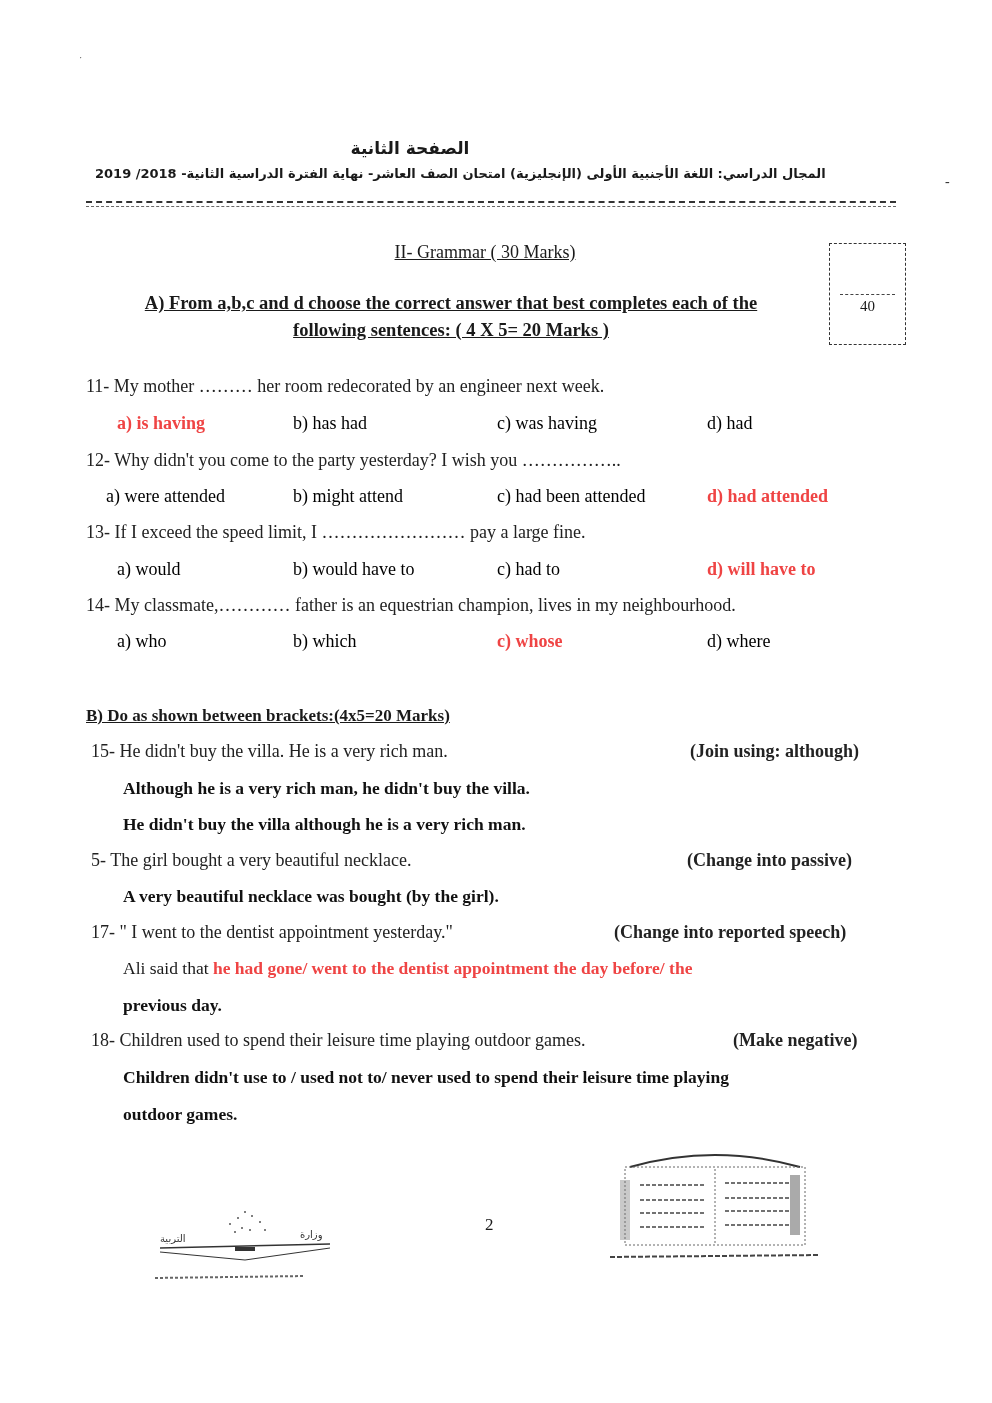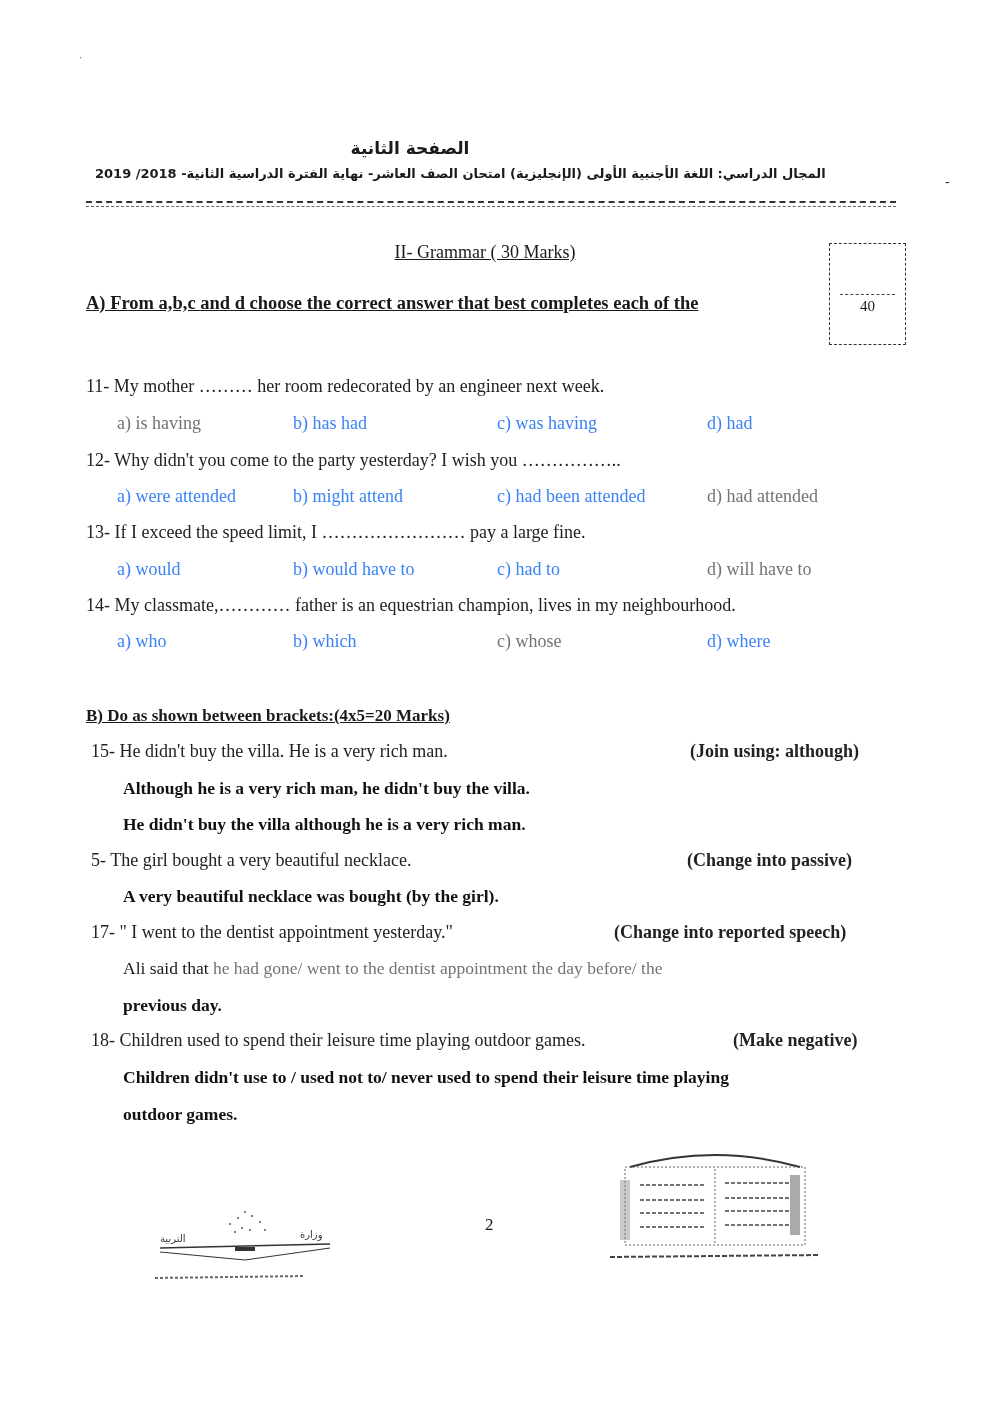--- a/index.html
+++ b/index.html
@@ -33,25 +33,25 @@
     }
     .marks-box .frac-line {
       position: absolute; left: 10px; right: 10px; top: 50px; border-top: 1px dashed #444;
     }
     .marks-box .total {
       position: absolute; left: 0; right: 0; top: 54px; text-align: center; font-size: 15px;
     }
     .instr-a {
       left: 86px; top: 290px; width: 730px;
       font-size: 18.5px; font-weight: bold; text-decoration: underline;
-      white-space: normal; line-height: 27px;
+      white-space: normal; line-height: 27px; text-align: center;
     }
     .q { font-size: 18px; color: #222; }
-    .opt { font-size: 18px; color: #3b82f6; }
-    .bold { font-weight: normal; color: #737373; }
+    .opt { font-size: 18px; color: #000000; }
+    .bold { font-weight: bold; color: #ef4444; }
     .instr-b {
       left: 86px; top: 706px; font-size: 17px; font-weight: bold; text-decoration: underline;
     }
     .bracket { font-size: 18px; font-weight: bold; color: #222; }
     .ans { font-size: 17.5px; font-weight: bold; color: #111; }
     .page-num { left: 485px; top: 1215px; font-size: 17px; }
 
     .stamp-left { left: 150px; top: 1200px; width: 190px; height: 90px; }
     .stamp-right { left: 605px; top: 1145px; width: 220px; height: 125px; }
   </style>
@@ -67,30 +67,31 @@
 <div class="abs rule2"></div>
 
 <div class="abs section-title">II- Grammar ( 30 Marks)</div>
 <div class="abs marks-box">
   <div class="frac-line"></div>
   <div class="total">40</div>
 </div>
 
 <div class="abs instr-a">
   <span>A) From a,b,c and d choose the correct answer that best completes each of the</span><br>
+  <span>following sentences: ( 4 X 5= 20 Marks )</span>
 </div>
 
 <div class="abs q" style="left:86px; top:376px;">11- My mother ……… her room redecorated by an engineer next week.</div>
 <div class="abs opt bold" style="left:117px; top:413px;">a) is having</div>
 <div class="abs opt" style="left:293px; top:413px;">b) has had</div>
 <div class="abs opt" style="left:497px; top:413px;">c) was having</div>
 <div class="abs opt" style="left:707px; top:413px;">d) had</div>
 
 <div class="abs q" style="left:86px; top:450px;">12- Why didn't you come to the party yesterday? I wish you ……………..</div>
-<div class="abs opt" style="left:117px; top:486px;text-align:center;">a) were attended</div>
+<div class="abs opt" style="left:106px; top:486px;text-align:center;">a) were attended</div>
 <div class="abs opt" style="left:293px; top:486px;">b) might attend</div>
 <div class="abs opt" style="left:497px; top:486px;">c) had been attended</div>
 <div class="abs opt bold" style="left:707px; top:486px;">d) had attended</div>
 
 <div class="abs q" style="left:86px; top:522px;">13- If I exceed the speed limit, I …………………… pay a large fine.</div>
 <div class="abs opt" style="left:117px; top:559px;">a) would</div>
 <div class="abs opt" style="left:293px; top:559px;">b) would have to</div>
 <div class="abs opt" style="left:497px; top:559px;">c) had to</div>
 <div class="abs opt bold" style="left:707px; top:559px;">d) will have to</div>
 

